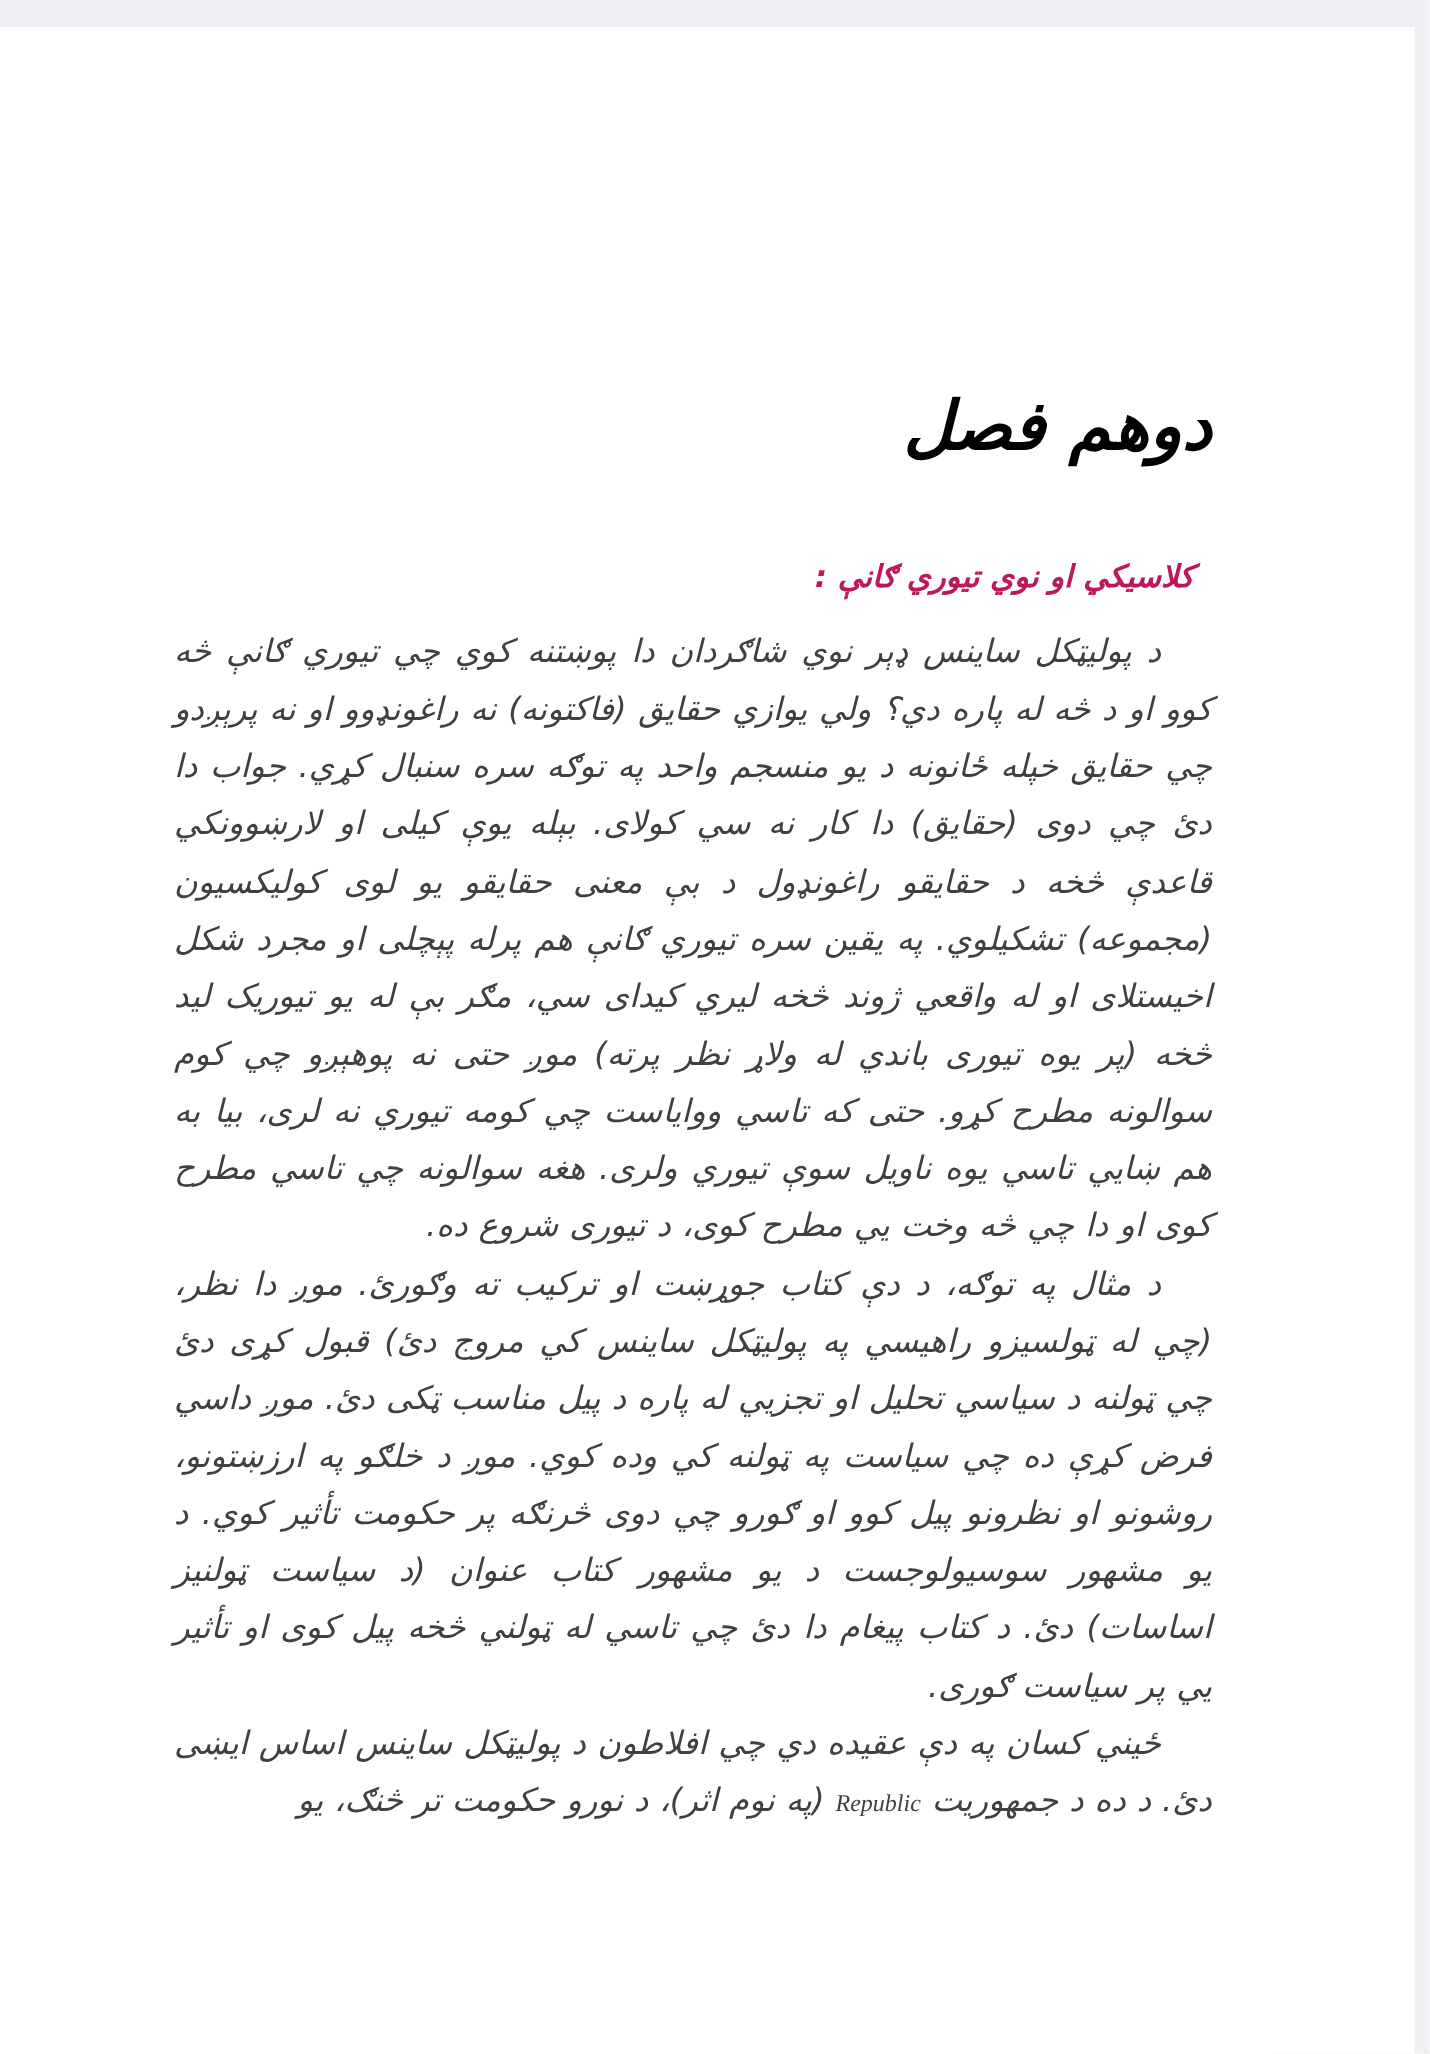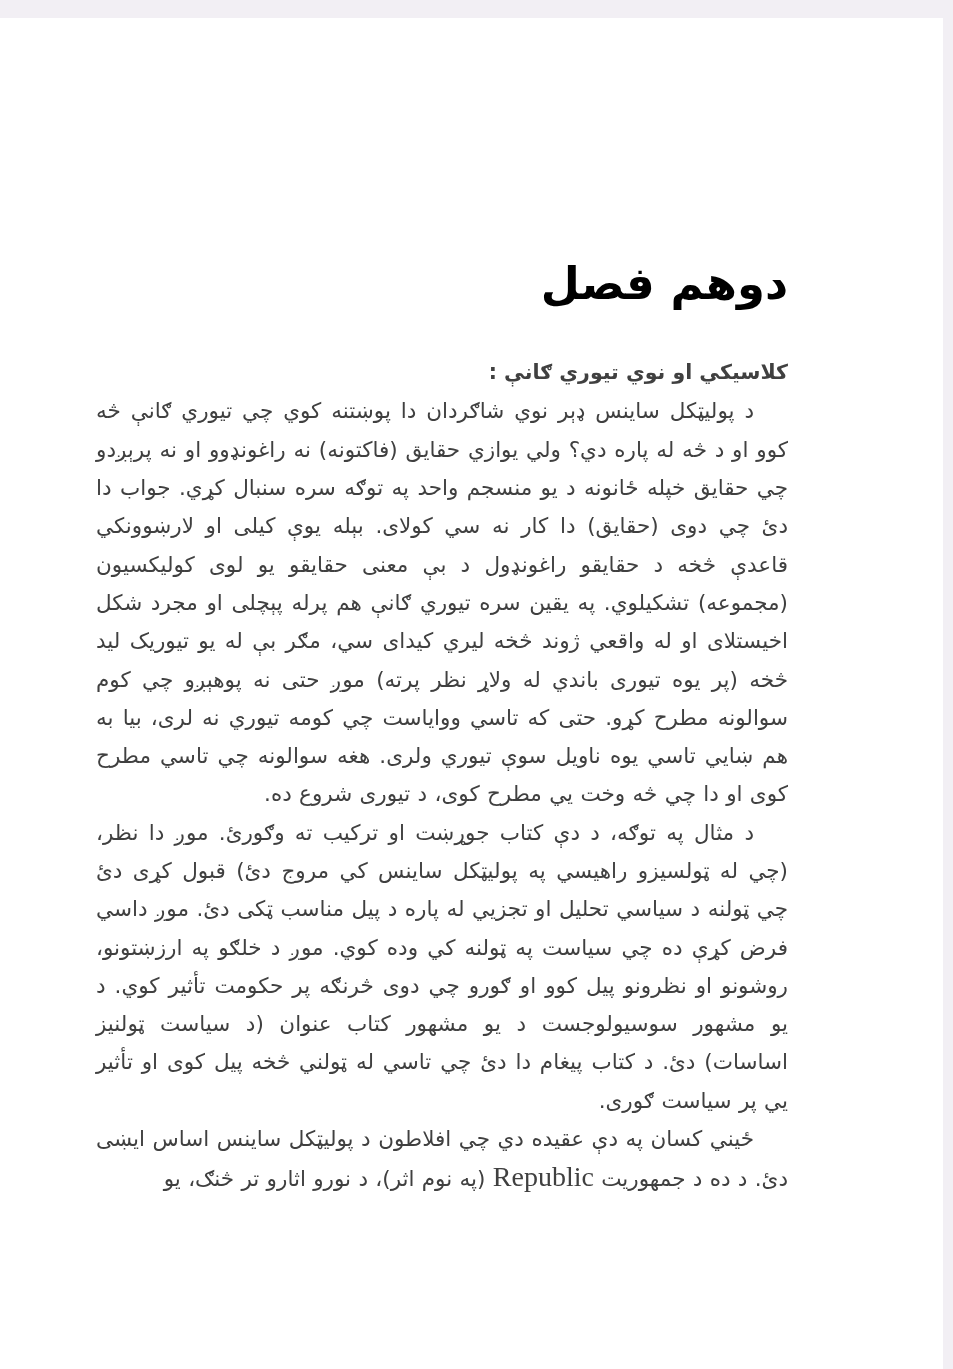--- a/index.html
+++ b/index.html
@@ -27,72 +27,73 @@
     left: 0;
     top: 18px;
     width: 943px;
     height: 1351px;
     background: #ffffff;
   }
 
   
   .content {
     position: absolute;
-    left: 96px;
+    left: 116px;
     top: 18px;
     width: 692px;   
     height: 1351px;
     direction: rtl;
     text-align: justify;
     text-align-last: right;
+    font-style: italic;
   }
 
   .chapter-title {
     margin: 0;
     padding-top: 240px;
     text-align: center;
     font-size: 45px;
     font-weight: bold;
     line-height: 1.15;
     letter-spacing: 0;
     color: #000000;
     font-family: "DejaVu Sans", "Liberation Sans", sans-serif;
   }
 
   .section-heading {
-    margin: 0;
+    margin: 12px;
     padding-top: 48px;
     padding-bottom: 6px;
     text-align: right;
     text-align-last: right;
     font-size: 20.5px;
     font-weight: bold;
     line-height: 1.4;
-    color: #404040;
+    color: #be185d;
   }
   .section-heading.second {
     padding-top: 52px;
   }
 
   .body-par {
     margin: 0;
     font-size: 21.5px;
     line-height: 38.3px;
     color: #404040;
     text-align: justify;
     text-align-last: right;
     word-spacing: 0.5px;
   }
   .body-par.indent {
     text-indent: 34px;
   }
 
   .latin {
     font-family: "Liberation Serif", "DejaVu Serif", serif;
-    font-size: 28px;
+    font-size: 16px;
     direction: ltr;
     unicode-bidi: isolate;
   }
 </style>
 </head>
 <body>
 
 <div id="page-root">
   <div class="page-sheet"></div>
 
@@ -100,16 +101,16 @@
 
     <h1 class="chapter-title">دوهم فصل</h1>
 
     <h2 class="section-heading">کلاسیکي او نوي تیوري ګانې :</h2>
 
     <p class="body-par indent">د پولیټکل ساینس ډېر نوي شاګردان دا پوښتنه کوي چي تیوري ګانې څه کوو او د څه له پاره دي؟ ولي یوازي حقایق (فاکتونه) نه راغونډوو او نه پرېږدو چي حقایق خپله ځانونه د یو منسجم واحد په توګه سره سنبال کړي. جواب دا دئ چي دوی (حقایق) دا کار نه سي کولای. بېله یوې کیلی او لارښوونکي قاعدې څخه د حقایقو راغونډول د بې معنی حقایقو یو لوی کولیکسیون (مجموعه) تشکیلوي. په یقین سره تیوري ګانې هم پرله پېچلی او مجرد شکل اخیستلای او له واقعي ژوند څخه لیري کیدای سي، مګر بې له یو تیوریک لید څخه (پر یوه تیوری باندي له ولاړ نظر پرته) موږ حتی نه پوهېږو چي کوم سوالونه مطرح کړو. حتی که تاسي ووایاست چي کومه تیوري نه لری، بیا به هم ښایي تاسي یوه ناویل سوې تیوري ولری. هغه سوالونه چي تاسي مطرح کوی او دا چي څه وخت یي مطرح کوی، د تیوری شروع ده.</p>
 
     <p class="body-par indent">د مثال په توګه، د دې کتاب جوړښت او ترکیب ته وګورئ. موږ دا نظر، (چي له ټولسیزو راهیسي په پولیټکل ساینس کي مروج دئ) قبول کړی دئ چي ټولنه د سیاسي تحلیل او تجزیي له پاره د پیل مناسب ټکی دئ. موږ داسي فرض کړې ده چي سیاست په ټولنه کي وده کوي. موږ د خلګو په ارزښتونو، روشونو او نظرونو پیل کوو او ګورو چي دوی څرنګه پر حکومت تأثیر کوي. د یو مشهور سوسیولوجست د یو مشهور کتاب عنوان (د سیاست ټولنیز اساسات) دئ. د کتاب پیغام دا دئ چي تاسي له ټولني څخه پیل کوی او تأثیر یي پر سیاست ګوری.</p>
 
 
-    <p class="body-par indent"><span>ځیني کسان په دې عقیده دي چي افلاطون د پولیټکل ساینس اساس ایښی دئ. د ده د جمهوریت </span><span class="latin">Republic</span><span> (په نوم اثر)، د نورو اثارو تر څنګ، یو</span></p>
+    <p class="body-par indent"><span>ځیني کسان په دې عقیده دي چي افلاطون د پولیټکل ساینس اساس ایښی دئ. د ده د جمهوریت </span><span class="latin">Republic</span><span> (په نوم اثر)، د نورو حکومت تر څنګ، یو</span></p>
 
   </div>
 </div>
 
 </body></html>

